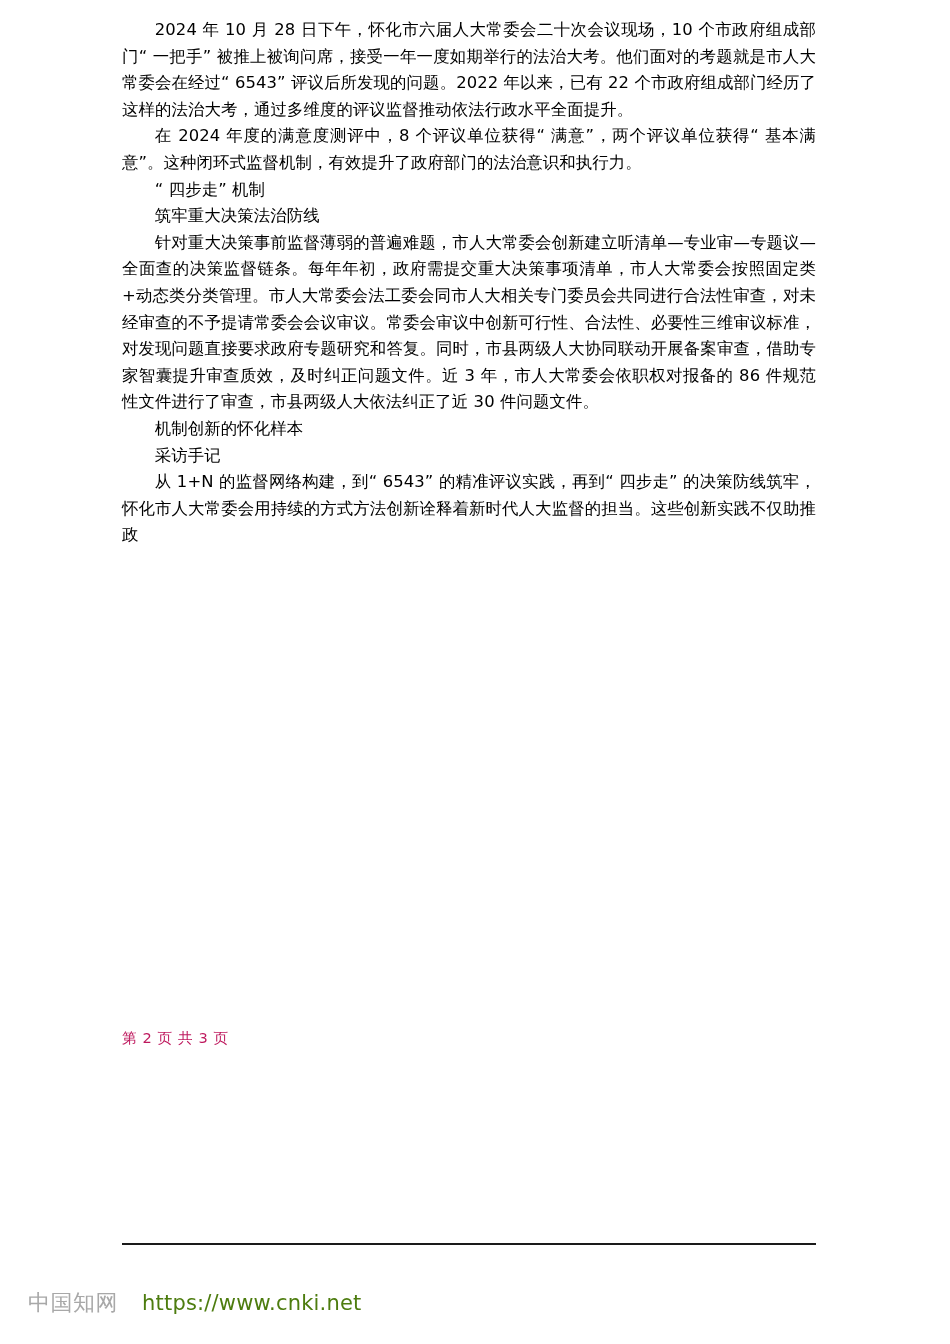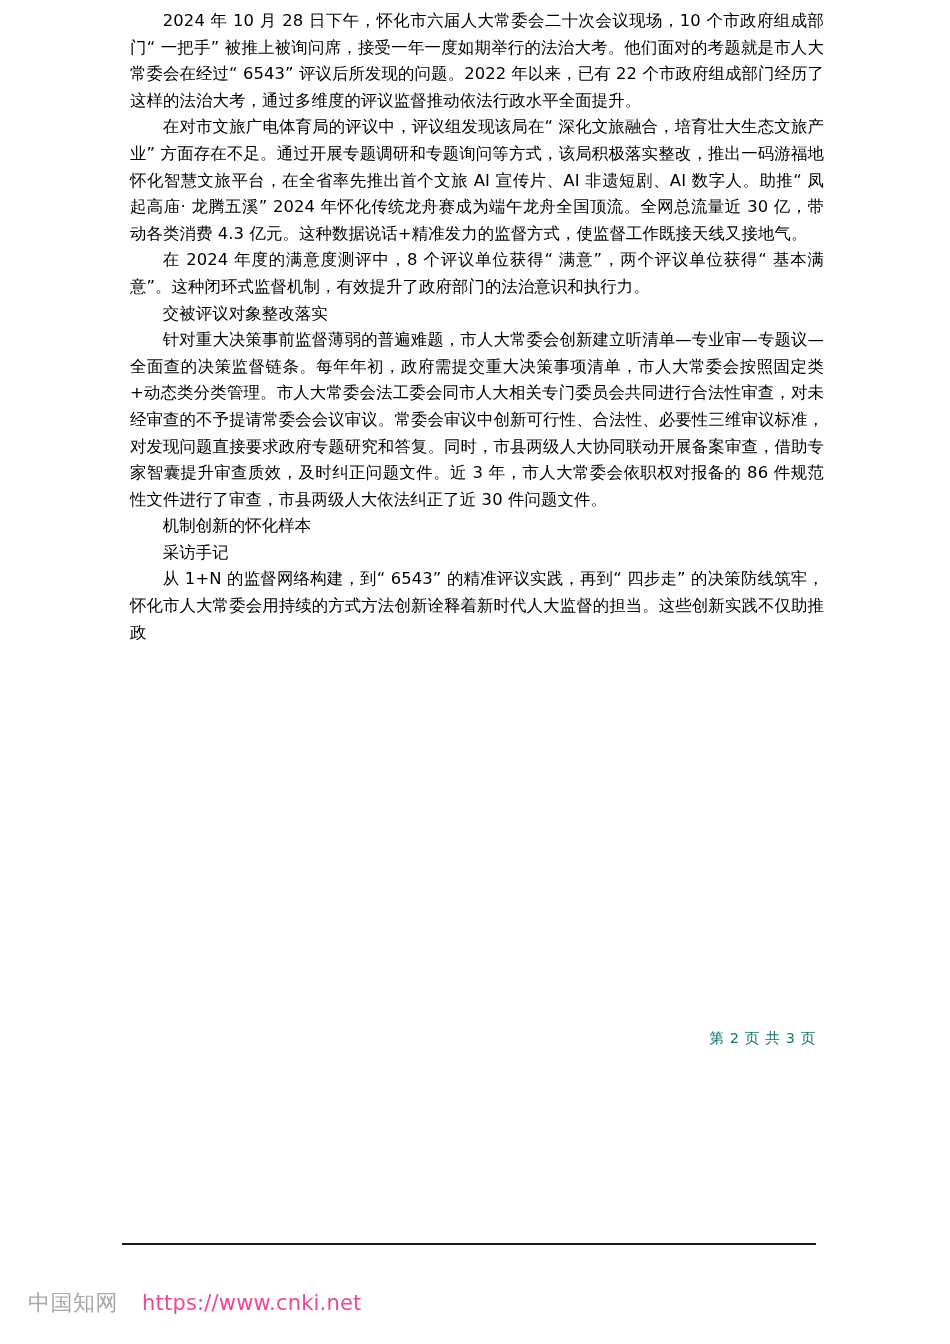--- a/index.html
+++ b/index.html
@@ -20,23 +20,22 @@
     position: absolute;
     left: 0;
     top: 0;
     width: 950px;
     height: 1344px;
   }
 
   .text-column {
     position: absolute;
     left: 122px;
-    top: 8px;
+    top: 17px;
     width: 694px;
-    margin-left: 8px;
   }
 
   .para {
     margin: 0;
     font-size: 16.4px;
     line-height: 26.6px;
     text-align: justify;
     text-justify: inter-ideograph;
     text-indent: 2em;
     letter-spacing: 0.1px;
@@ -50,25 +49,25 @@
     text-indent: 2em;
     letter-spacing: 0.1px;
     white-space: nowrap;
   }
 
   .page-footer {
     position: absolute;
     left: 122px;
     top: 1028px;
     width: 694px;
-    text-align: right;
+    text-align: left;
     font-size: 14.6px;
     line-height: 20px;
     letter-spacing: 0.6px;
-    color: #0f766e;
+    color: #be185d;
   }
 
   .footer-rule {
     position: absolute;
     left: 122px;
     top: 1243px;
     width: 694px;
     height: 2px;
     background: #1a1a1a;
   }
@@ -85,34 +84,34 @@
   .watermark-logo {
     font-size: 22px;
     line-height: 30px;
     letter-spacing: 0.5px;
     color: #a8a8a8;
   }
   .watermark-url {
     font-size: 21px;
     line-height: 30px;
     letter-spacing: 0.2px;
-    color: #ec4899;
+    color: #4d7c0f;
   }
 </style>
 </head>
 <body>
 
 <div class="page">
 
   <div class="text-column">
 
     <p class="para">2024 年 10 月 28 日下午，怀化市六届人大常委会二十次会议现场，10 个市政府组成部门“ 一把手” 被推上被询问席，接受一年一度如期举行的法治大考。他们面对的考题就是市人大常委会在经过“ 6543” 评议后所发现的问题。2022 年以来，已有 22 个市政府组成部门经历了这样的法治大考，通过多维度的评议监督推动依法行政水平全面提升。</p>
-    <p class="para">在对市文旅广电体育局的评议中，评议组发现该局在“ 深化文旅融合，培育壮大生态文旅产业” 方面存在不足。通过开展专题调研和专题询问等方式，该局积极落实整改，推出一码游福地怀化智慧文旅平台，在全省率先推出首个文旅 AI 宣传片、AI 非遗短剧、AI 数字人。助推“ 凤起高庙· 龙腾五溪” 2024 年怀化传统龙舟赛成为端午龙舟全国顶流。全网总流量近 30 亿，带动各类消费 4.3 亿元。这种数据说话+精准发力的监督方式，使监督工作既接天线又接地气。</p>
     <p class="para">在 2024 年度的满意度测评中，8 个评议单位获得“ 满意”，两个评议单位获得“ 基本满意”。这种闭环式监督机制，有效提升了政府部门的法治意识和执行力。</p>
-    <p class="heading">交被评议对象整改落实</p>
+    <p class="heading">“ 四步走” 机制</p>
+    <p class="heading">筑牢重大决策法治防线</p>
     <p class="para">针对重大决策事前监督薄弱的普遍难题，市人大常委会创新建立听清单—专业审—专题议—全面查的决策监督链条。每年年初，政府需提交重大决策事项清单，市人大常委会按照固定类+动态类分类管理。市人大常委会法工委会同市人大相关专门委员会共同进行合法性审查，对未经审查的不予提请常委会会议审议。常委会审议中创新可行性、合法性、必要性三维审议标准，对发现问题直接要求政府专题研究和答复。同时，市县两级人大协同联动开展备案审查，借助专家智囊提升审查质效，及时纠正问题文件。近 3 年，市人大常委会依职权对报备的 86 件规范性文件进行了审查，市县两级人大依法纠正了近 30 件问题文件。</p>
     <p class="heading">机制创新的怀化样本</p>
     <p class="heading">采访手记</p>
     <p class="para">从 1+N 的监督网络构建，到“ 6543” 的精准评议实践，再到“ 四步走” 的决策防线筑牢，怀化市人大常委会用持续的方式方法创新诠释着新时代人大监督的担当。这些创新实践不仅助推政</p>
 
   </div>
 
   <div class="page-footer">第 2 页 共 3 页</div>
 
   <div class="footer-rule"></div>

